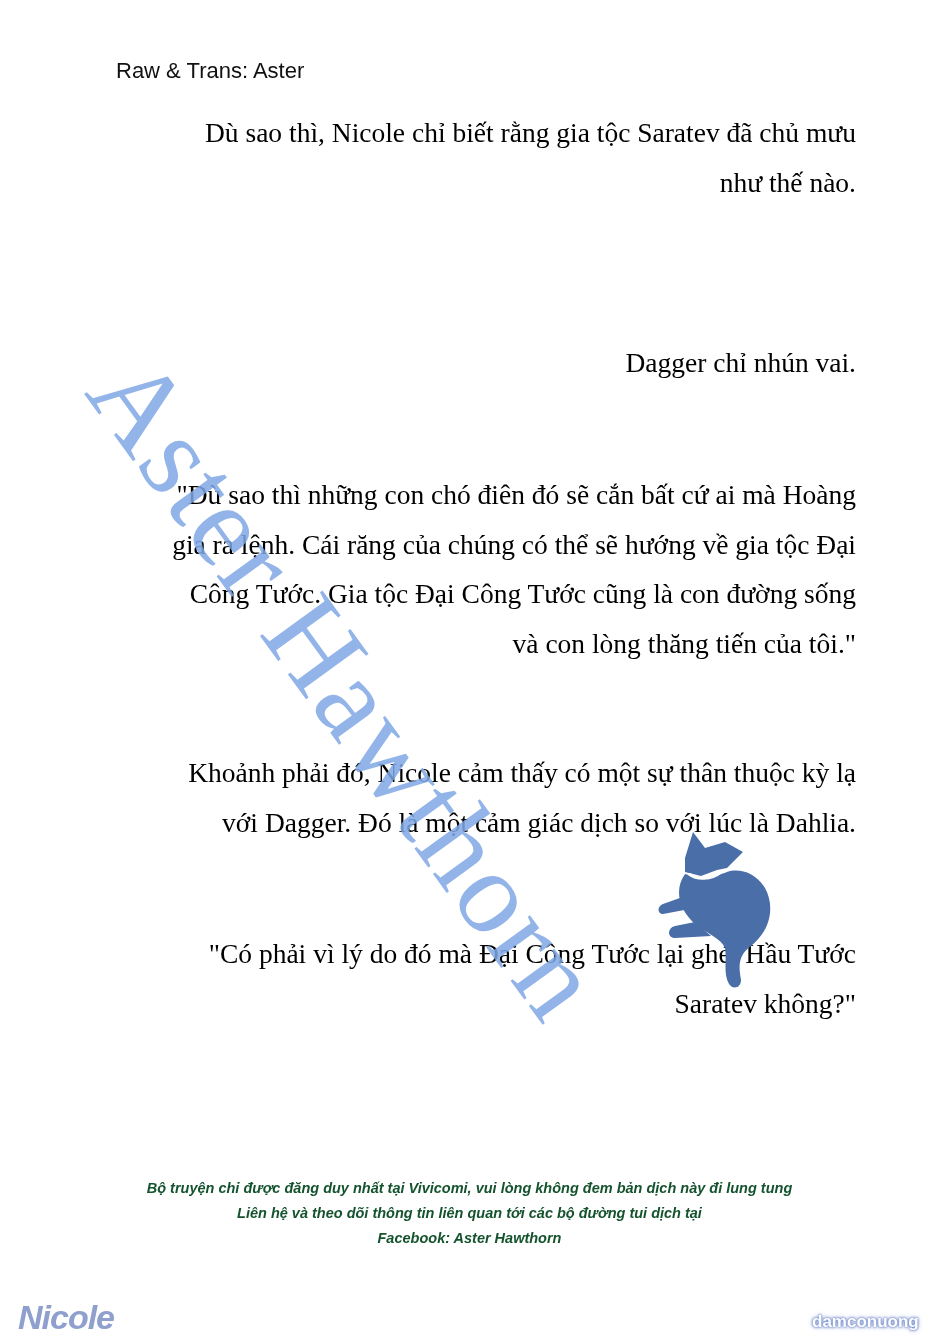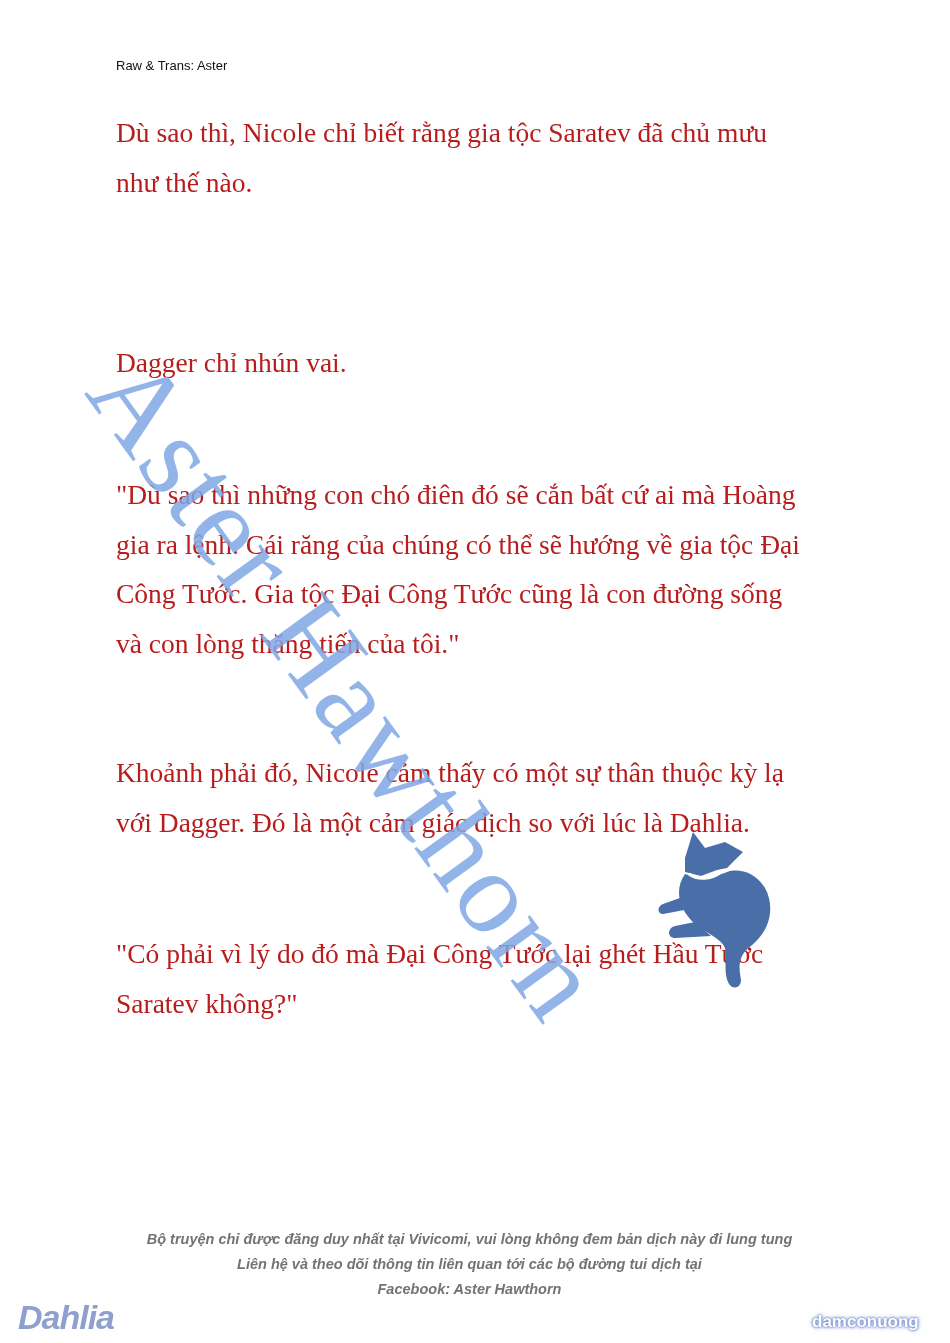--- a/index.html
+++ b/index.html
@@ -1,42 +1,42 @@
 <!DOCTYPE html>
 <html><head>
 <meta charset="utf-8">
 <style>
   html, body { margin: 0; padding: 0; }
   body {
     width: 950px; height: 1343px; background: #ffffff; position: relative; overflow: hidden;
   }
   .header {
     position: absolute; left: 116px; top: 58px;
-    font-family: "Liberation Sans", sans-serif; font-size: 13px; color: #111;
+    font-family: "Liberation Sans", sans-serif; font-size: 22px; color: #111;
   }
   .para {
     position: absolute; left: 116px; width: 740px;
-    font-family: "Liberation Serif", serif; font-size: 27.5px; color: #b91c1c;
-    line-height: 49.5px; margin: 0; white-space: nowrap;
+    font-family: "Liberation Serif", serif; font-size: 27.5px; color: #000000;
+    line-height: 49.5px; margin: 0; white-space: nowrap; text-align: right;
   }
   .para .line { display: block; }
   .watermark {
     position: absolute; left: 150px; top: 530px;
     font-family: "Liberation Serif", serif; font-size: 118px; color: #7fa8e6;
     opacity: 0.85;
     transform: rotate(54deg); transform-origin: left center;
     white-space: nowrap; pointer-events: none;
     -webkit-text-stroke: 0px;
     font-weight: normal;
     letter-spacing: 2px;
   }
   .footer {
-    position: absolute; left: 0; width: 939px; top: 1227px; text-align: center;
+    position: absolute; left: 0; width: 939px; top: 1176px; text-align: center;
     font-family: "Liberation Sans", sans-serif; font-style: italic; font-weight: bold;
-    font-size: 14.5px; color: #737373; line-height: 25px;
+    font-size: 14.5px; color: #14532d; line-height: 25px;
   }
   .footer .line { display: block; }
   .logo-left {
     position: absolute; left: 18px; top: 1298px;
     font-family: "Liberation Sans", sans-serif; font-style: italic; font-weight: bold;
     font-size: 34px; color: #8f9fce; letter-spacing: -1px;
   }
   .logo-right {
     position: absolute; left: 812px; top: 1312px;
     font-family: Liberation Sans, sans-serif; font-weight: bold; font-size: 17px;
@@ -92,14 +92,14 @@
   </g>
   <path d="M34 46 C42 52 56 52 66 44" stroke="#ffffff" stroke-width="3" fill="none"></path>
 </svg>
 
 <div class="footer">
   <span class="line">Bộ truyện chỉ được đăng duy nhất tại Vivicomi, vui lòng không đem bản dịch này đi lung tung</span>
   <span class="line">Liên hệ và theo dõi thông tin liên quan tới các bộ đường tui dịch tại</span>
   <span class="line">Facebook: Aster Hawthorn</span>
 </div>
 
-<div class="logo-left">Dahlia</div>
+<div class="logo-left">Nicole</div>
 <div class="logo-right">damconuong</div>
 
 </body></html>

